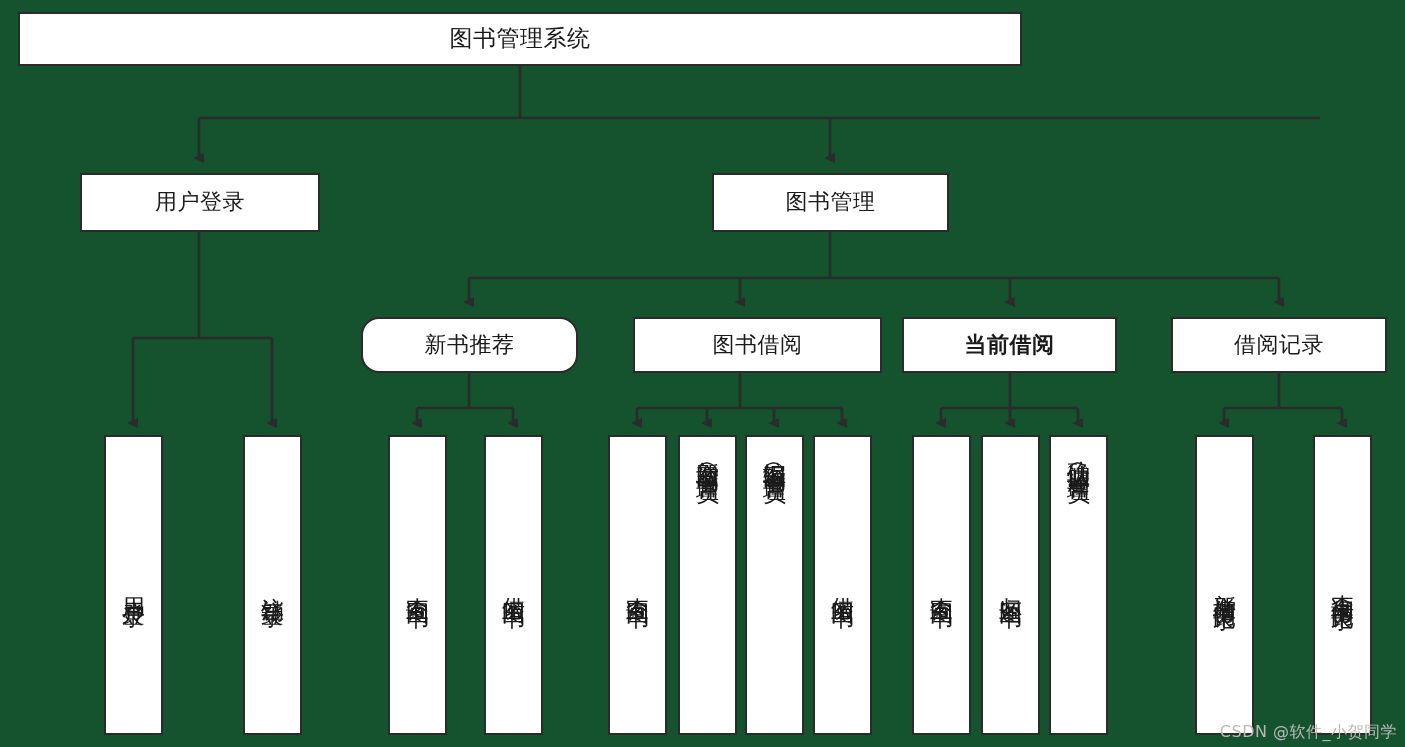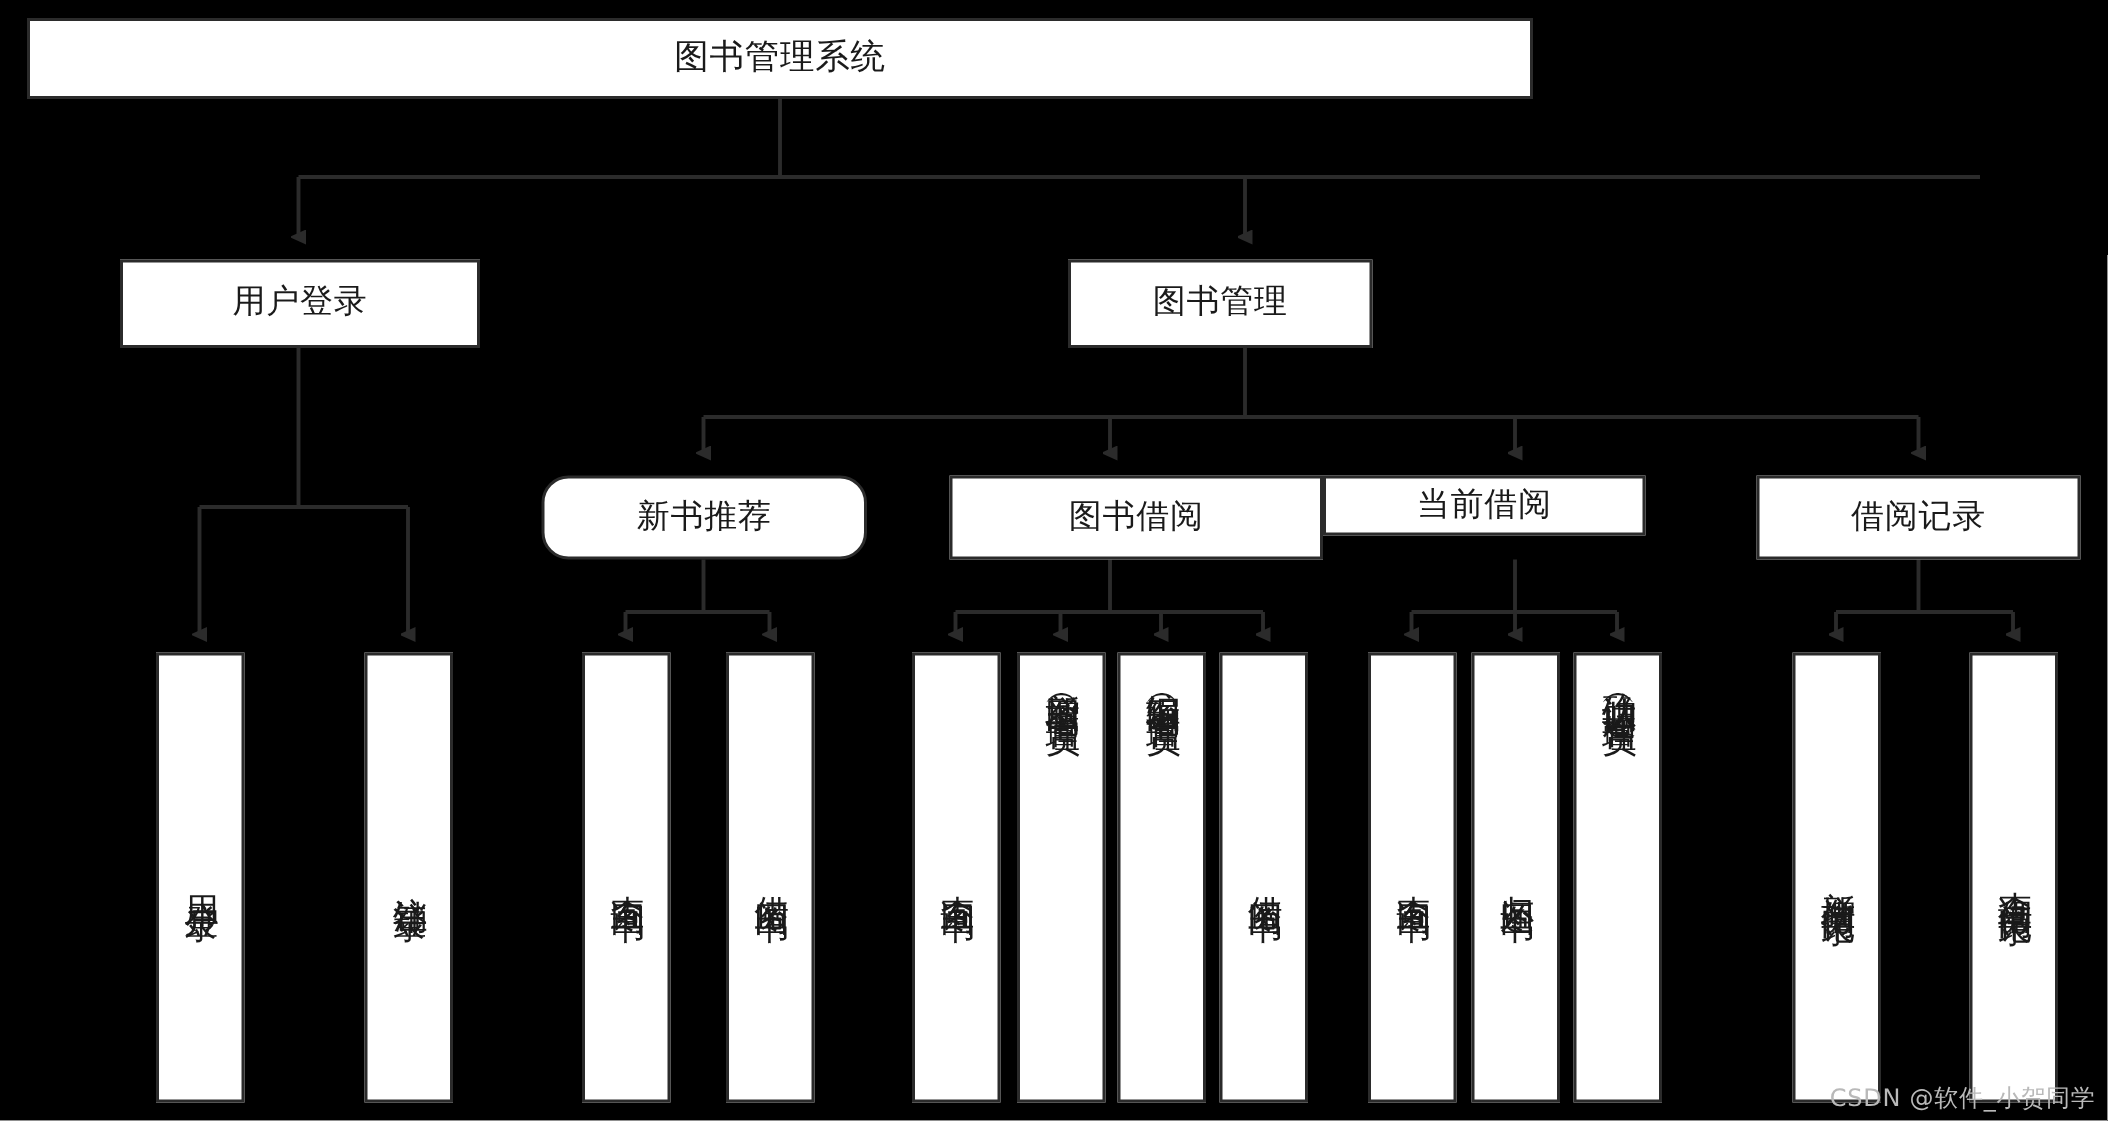--- a/index.html
+++ b/index.html
@@ -10,21 +10,21 @@
   body {
     width: 1405px; height: 747px;
     font-family: "DejaVu Sans", "Liberation Sans", sans-serif;
     overflow: hidden;
     position: relative;
   }
   #diagram-root {
     position: relative;
     width: 1405px;
     height: 747px;
-    background: #000000;
+    background: #14532d;
   }
   svg.connectors {
     position: absolute;
     left: 0; top: 0;
     width: 1405px; height: 747px;
     pointer-events: none;
   }
   .node {
     position: absolute;
     background: #ffffff;
@@ -127,31 +127,31 @@
     </g>
   </svg>
 
   <div class="node horiz root" style="left:18px; top:12px; width:1004px; height:54px;">
     <span class="node-label">图书管理系统</span>
   </div>
 
   <div class="node horiz" style="left:80px; top:173px; width:240px; height:59px;">
     <span class="node-label">用户登录</span>
   </div>
-  <div class="node horiz" style="left:712px; top:173px; width:203px; height:59px;">
+  <div class="node horiz" style="left:712px; top:173px; width:237px; height:59px;">
     <span class="node-label">图书管理</span>
   </div>
 
   <div class="node horiz" style="left:361px; top:317px; width:217px; height:56px;border-radius:18px;">
     <span class="node-label">新书推荐</span>
   </div>
   <div class="node horiz" style="left:633px; top:317px; width:249px; height:56px;">
     <span class="node-label">图书借阅</span>
   </div>
-  <div class="node horiz" style="left:882px; top:317px; width:215px; height:40px;">
+  <div class="node horiz" style="left:902px; top:317px; width:215px; height:56px;font-weight:bold;">
     <span class="node-label">当前借阅</span>
   </div>
   <div class="node horiz" style="left:1171px; top:317px; width:216px; height:56px;">
     <span class="node-label">借阅记录</span>
   </div>
 
   <div class="node vert mid" style="left:104px; top:435px; width:59px; height:300px;">
     <span class="node-label" style="margin-top: 142px;">用户登录</span>
   </div>
   <div class="node vert mid" style="left:243px; top:435px; width:59px; height:300px;">

